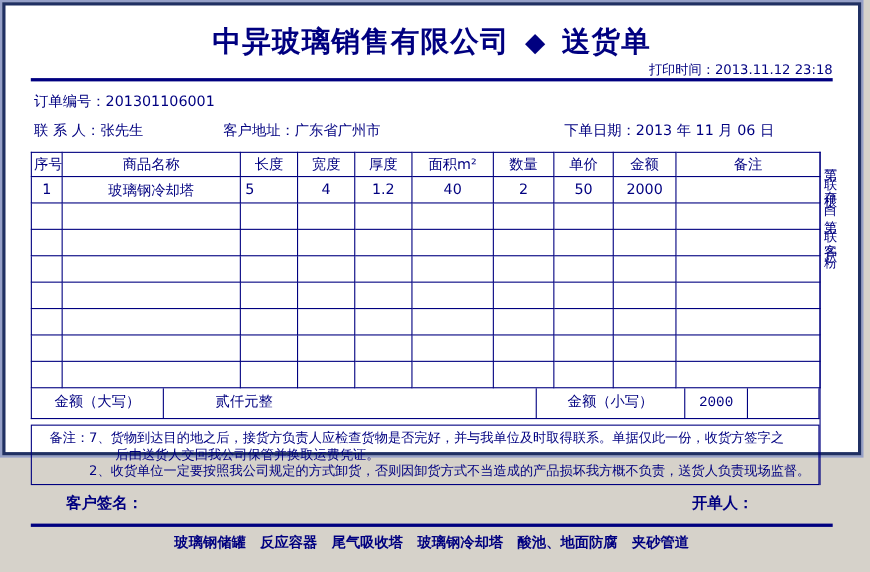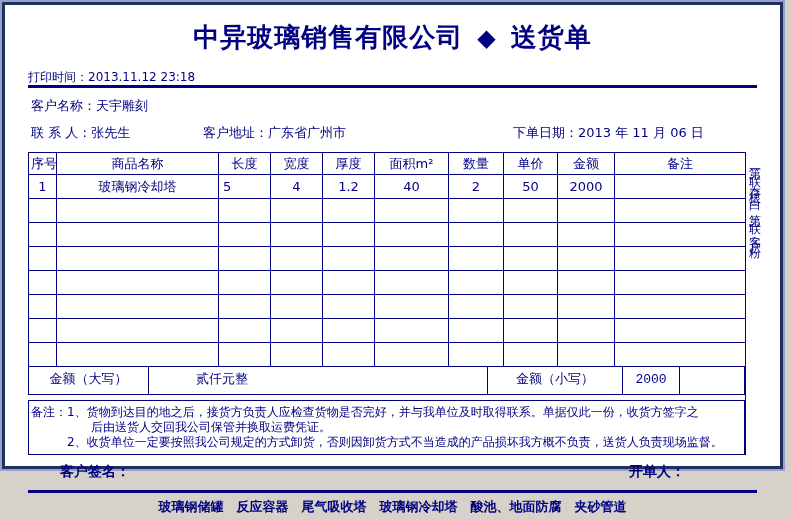--- a/index.html
+++ b/index.html
@@ -4,41 +4,41 @@
 <style>
   html, body {
     width: 791px; height: 520px;
     margin: 0; padding: 0;
     overflow: hidden;
     background: #d6d2ca;
     font-family: "DejaVu Sans", sans-serif;
   }
   .window {
     position: absolute;
-    left: 2px; top: 2px; width: 781px; height: 467px;
+    left: 2px; top: 2px; width: 781px; height: 412px;
     background: #ffffff;
     border: 3px solid #203063;
     box-shadow: 0 0 0 2px #96a0c8;
     box-sizing: border-box;
     color: #000080;
   }
   .content { position: absolute; inset: 0; padding: 0 23px; box-sizing: border-box; }
 
   .doc-title {
     margin-top: 15px;
     text-align: center;
     font-size: 26px;
     font-weight: bold;
     letter-spacing: 1px;
     height: 34px;
     white-space: nowrap;
   }
   .doc-title .diamond { margin: 0 14px; font-size: 24px; }
 
-  .print-time { font-size: 12px; height: 15px; margin-top: 15px; white-space: nowrap; }
+  .print-time { text-align: right; font-size: 12px; height: 15px; margin-top: 1px; white-space: nowrap; }
 
   .rule { height: 3px; background: #000080; margin-top: 1px; }
 
   .info { font-size: 13px; }
   .info-row { display: grid; grid-template-columns: 172px 310px 1fr; margin-top: 9px; height: 18px; white-space: nowrap; }
   .info-cell { padding-left: 3px; }
 
   .main { display: flex; margin-top: 10px; }
   .left-col { width: 717px; }
 
@@ -89,21 +89,21 @@
     padding-top: 6px;
     box-sizing: border-box;
     white-space: nowrap;
   }
 
   .remarks {
     width: 717px;
     box-sizing: border-box;
     border: 1px solid #000080;
     margin-top: 5px;
-    padding: 4px 5px 4px 2px;
+    padding: 4px 5px 4px 16px;
     font-size: 12px;
     line-height: 15px;
   }
   .rem-flex { display: flex; }
   .rem-label { white-space: nowrap; }
   .rem-body { white-space: nowrap; }
   .rem-cont { margin-left: 2em; }
 
   .sig-row { display: flex; margin-top: 8px; font-size: 14px; font-weight: bold; height: 18px; }
   .sig-customer { margin-left: 32px; }
@@ -130,21 +130,21 @@
     </div>
 
     <div class="print-time">
       <span>打印时间：</span><span>2013.11.12 23:18</span>
     </div>
 
     <div class="rule"></div>
 
     <div class="info">
       <div class="info-row">
-        <div class="info-cell"><span>客户名称：</span><span>天宇雕刻</span></div>
+        <div class="info-cell"><span>订单编号：</span><span>201301106001</span></div>
       </div>
       <div class="info-row">
         <div class="info-cell"><span>联 系 人：</span><span>张先生</span></div>
         <div class="info-cell"><span>客户地址：</span><span>广东省广州市</span></div>
         <div class="info-cell"><span>下单日期：</span><span>2013 年 11 月 06 日</span></div>
       </div>
     </div>
 
     <div class="main">
       <div class="left-col">
@@ -281,21 +281,21 @@
           <div class="tot-cell tc2 b">贰仟元整</div>
           <div class="tot-cell tc3 b">金额（小写）</div>
           <div class="tot-cell tc4 b">2000</div>
           <div class="tot-cell tc5"></div>
         </div>
 
         <div class="remarks">
           <div class="rem-flex">
             <span class="rem-label">备注：</span>
             <div class="rem-body">
-              <div>1、货物到达目的地之后，接货方负责人应检查货物是否完好，并与我单位及时取得联系。单据仅此一份，收货方签字之</div>
+              <div>7、货物到达目的地之后，接货方负责人应检查货物是否完好，并与我单位及时取得联系。单据仅此一份，收货方签字之</div>
               <div class="rem-cont">后由送货人交回我公司保管并换取运费凭证。</div>
               <div>2、收货单位一定要按照我公司规定的方式卸货，否则因卸货方式不当造成的产品损坏我方概不负责，送货人负责现场监督。</div>
             </div>
           </div>
         </div>
 
       </div>
 
       <div class="strip">第一联 存根（白） 第二联 客户（粉）</div>
     </div>

